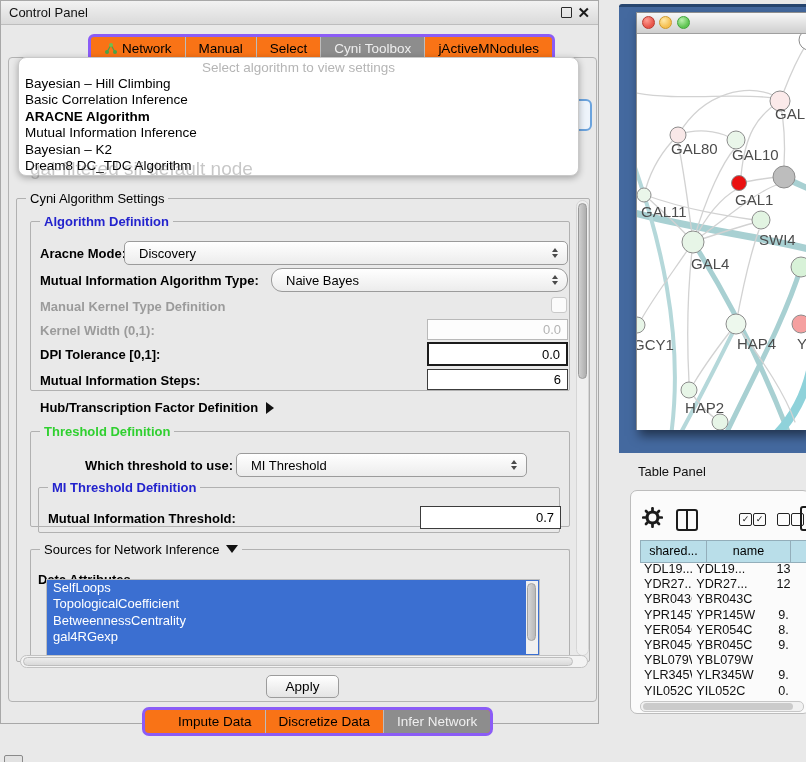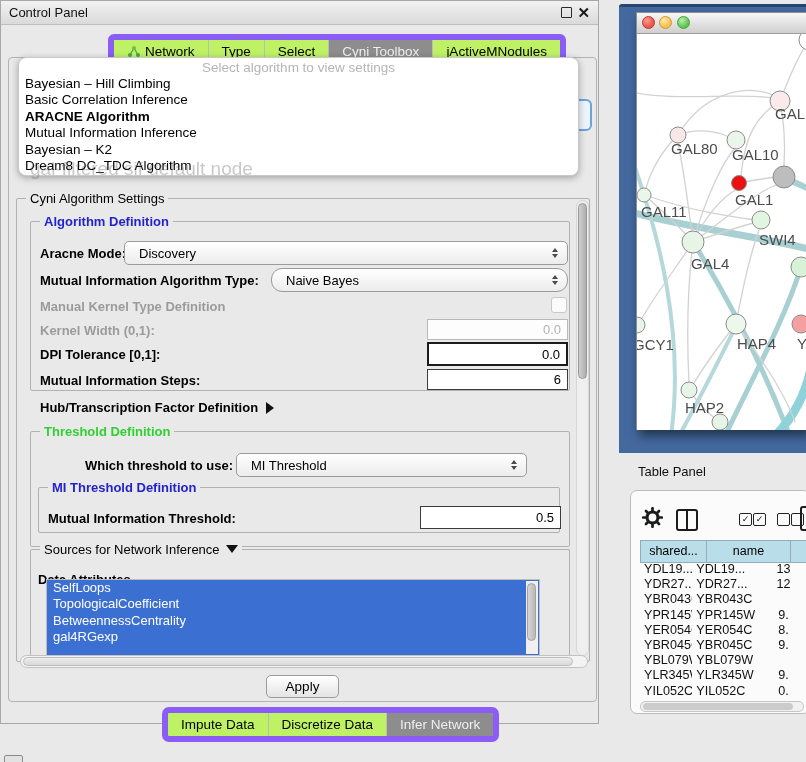--- a/index.html
+++ b/index.html
@@ -7,21 +7,21 @@
           font-family:"Liberation Sans",sans-serif;-webkit-font-smoothing:antialiased;}
 
   
   #cp{position:absolute;left:0;top:7;width:599px;height:724px;border:1px solid #a8a8a8;background:#e9e9e9;box-sizing:border-box;}
   #cp-title{position:absolute;left:0;top:0;width:100%;height:23px;background:linear-gradient(#f2f2f2,#dadada);border-bottom:1px solid #bdbdbd;}
   #cp-title-text{position:absolute;left:8px;top:0;line-height:23px;font-size:13px;color:#111;}
   #cp-float{position:absolute;right:26px;top:6px;width:9px;height:9px;border:1.5px solid #2a2a2a;border-radius:1px;}
   #cp-close{position:absolute;right:8px;top:1px;font-size:15px;font-weight:bold;color:#1a1a1a;line-height:21px;}
 
   
-  .segbar{position:absolute;display:flex;background:#bef264;border:6px solid #8b5cf6;border-radius:6px;overflow:hidden;margin-left:20px;}
+  .segbar{position:absolute;display:flex;background:#f97316;border:3px solid #8b5cf6;border-radius:6px;overflow:hidden;}
   #tabbar{left:88px;top:34px;height:23px;}
   .seg-item{display:flex;align-items:center;gap:5px;padding:0 13px;font-size:13.5px;color:#000;border-left:1px solid #bcbcbc;white-space:nowrap;}
   .seg-item:first-child{border-left:none;}
   .seg-item.sel{background:#8d8d8d;color:#efefef;}
 
   #content-panel{position:absolute;left:8px;top:57px;width:589px;height:645px;border:1px solid #b3b3b3;border-radius:4px;background:#e9e9e9;box-sizing:border-box;}
 
   
   #ghost-frag{position:absolute;left:565px;top:99px;width:23px;height:28px;border:2px solid #6ba3dd;border-radius:6px;background:#eef4fb;z-index:5;}
   #dropdown{position:absolute;left:18px;top:57px;width:559px;height:117px;background:#fff;border:1px solid #c9c9c9;border-radius:8px;box-shadow:0 2px 7px rgba(0,0,0,.3);z-index:50;}
@@ -64,21 +64,21 @@
   #attr-thumb{position:absolute;left:1px;top:2px;width:9px;height:58px;background:linear-gradient(90deg,#d6d6d6,#b9b9b9);border:1px solid #a2a2a2;border-radius:5px;box-sizing:border-box;}
 
   
   #vscroll{position:absolute;left:576px;top:200px;width:13px;height:456px;background:#efefef;border:1px solid #d6d6d6;border-radius:7px;box-sizing:border-box;}
   #vthumb{position:absolute;left:1px;top:2px;width:9px;height:176px;background:linear-gradient(90deg,#cfcfcf,#aeaeae);border:1px solid #999;border-radius:6px;box-sizing:border-box;}
   #hscroll{position:absolute;left:20px;top:655px;width:568px;height:13px;background:#f3f3f3;border:1px solid #c2c2c2;border-radius:7px;box-sizing:border-box;}
   #hthumb{position:absolute;left:2px;top:1px;width:550px;height:9px;background:linear-gradient(#ededed,#d9d9d9);border:1px solid #bdbdbd;border-radius:5px;box-sizing:border-box;}
 
   #apply{position:absolute;left:266px;top:675px;width:73px;height:23px;background:linear-gradient(#ffffff,#e4e4e4);border:1px solid #9c9c9c;border-radius:5px;font-size:13.5px;text-align:center;line-height:22px;box-sizing:border-box;}
 
-  #btabs{left:142px;top:707px;height:23px;border-radius:7px;}
+  #btabs{left:142px;top:707px;height:23px;border-radius:7px;padding-left:20px;}
   #mini-btn{position:absolute;left:4px;top:755px;width:17px;height:10px;border:1px solid #8a8a8a;background:#e2e2e2;border-radius:2px;}
 
   
   #net-frame{position:absolute;left:619px;top:4px;width:187px;height:449px;background:#44699f;border-top:3px solid #27466f;border-radius:3px 0 0 0;box-sizing:border-box;}
   #net-win{position:absolute;left:636px;top:12px;width:172px;height:418px;background:#fff;border:1px solid #8e8e8e;box-shadow:3px 6px 10px rgba(0,0,0,.5);box-sizing:border-box;}
   #net-titlebar{position:absolute;left:0;top:0;width:100%;height:20px;background:linear-gradient(#f7f7f7,#cfcfcf);border-bottom:1px solid #9f9f9f;}
   .light{position:absolute;top:3px;width:13px;height:13px;border-radius:50%;box-sizing:border-box;}
   #light-red{left:5px;background:radial-gradient(circle at 35% 30%,#ff9d92,#e8554a 65%);border:1px solid #b8392f;}
   #light-yellow{left:22px;background:radial-gradient(circle at 35% 30%,#ffe9a8,#f5bf4f 65%);border:1px solid #cf992c;}
   #light-green{left:40px;background:radial-gradient(circle at 35% 30%,#b9efad,#5fc553 65%);border:1px solid #3fa33a;}
@@ -119,21 +119,21 @@
       <div class="seg-item">
         <svg width="13" height="13" viewBox="0 0 13 13">
           <path d="M3,10 L7,3 L11,10" stroke="#49a449" stroke-width="1.2" fill="none"></path>
           <circle cx="3" cy="10" r="2" fill="#49a449"></circle>
           <circle cx="7" cy="3" r="2" fill="#6fbf4f"></circle>
           <circle cx="11" cy="10" r="2" fill="#49a449"></circle>
         </svg>
         <span>Network</span>
       </div>
       <div class="seg-item">
-        <span>Type</span>
+        <span>Manual</span>
       </div>
       <div class="seg-item">
         <span>Select</span>
       </div>
       <div class="seg-item sel">
         <span>Cyni Toolbox</span>
       </div>
       <div class="seg-item">
         <span>jActiveMNodules</span>
       </div>
@@ -192,37 +192,37 @@
   <div class="field f-focus" style="left:427px;top:342px;width:141px;height:24px;">
     <span>0.0</span>
   </div>
   <span class="lbl" style="left:40px;top:373px;">Mutual Information Steps:</span>
   <div class="field f-norm" style="left:427px;top:369px;width:141px;height:21px;">
     <span>6</span>
   </div>
 
   <span class="lbl" style="left:40px;top:400px;"><span>Hub/Transcription Factor Definition</span><span class="tri-right"></span></span>
 
-  <div class="gbox" style="left:30px;top:431px;width:540px;height:116px;">
+  <div class="gbox" style="left:30px;top:431px;width:540px;height:96px;">
     <span class="gtitle t-green">Threshold Definition</span>
   </div>
   <span class="lbl" style="left:85px;top:458px;">Which threshold to use:</span>
   <div class="combo" style="left:236px;top:453px;width:291px;height:24px;">
     <span class="ct">MI Threshold</span>
     <span class="stepper">
         <span class="tri-up"></span>
         <span class="tri-down"></span>
       </span>
   </div>
   <div class="gbox" style="left:38px;top:487px;width:522px;height:46px;">
     <span class="gtitle t-blue">MI Threshold Definition</span>
   </div>
   <span class="lbl" style="left:48px;top:511px;">Mutual Information Threshold:</span>
   <div class="field f-norm" style="left:420px;top:506px;width:141px;height:23px;">
-    <span>0.5</span>
+    <span>0.7</span>
   </div>
 
   <div class="gbox" style="left:30px;top:549px;width:540px;height:110px;border-bottom:none;">
     <span class="gtitle t-plain"><span>Sources for Network Inference</span><span class="tri-dn"></span></span>
   </div>
   <span class="lbl" style="left:38px;top:572px;">Data Attributes</span>
   <div id="attr-list">
     <div id="attr-items">
         <div class="attr-item">SelfLoops</div>
         <div class="attr-item">TopologicalCoefficient</div>

